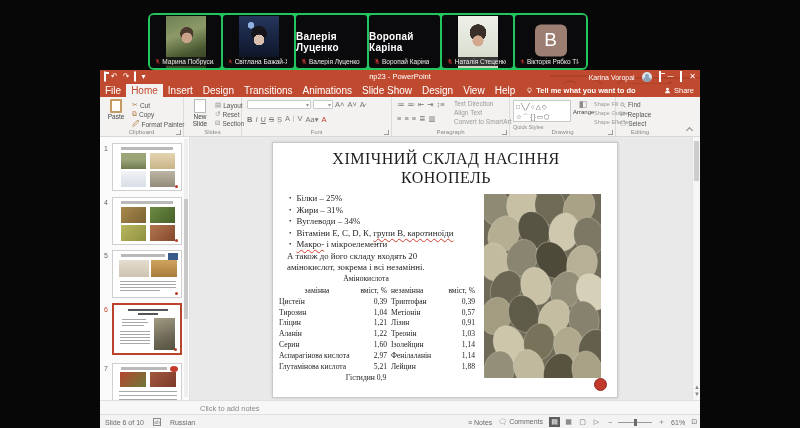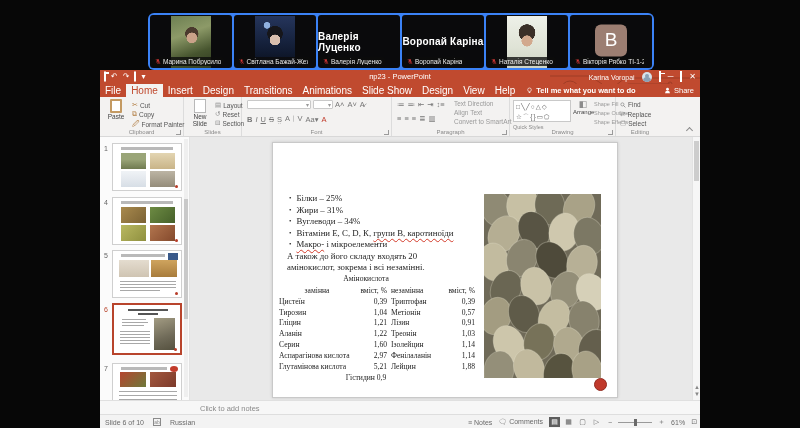--- a/index.html
+++ b/index.html
@@ -1,22 +1,22 @@
 <!DOCTYPE html>
 <html><head>
 <meta charset="utf-8">
 <style>
   * { margin:0; padding:0; box-sizing:border-box; }
   html,body { background:#000; }
   #stage { position:relative; width:800px; height:428px; background:#070707; overflow:hidden;
            font-family:"Liberation Sans","DejaVu Sans",sans-serif; }
 
   
-  #strip { position:absolute; left:148px; top:13px; width:506px; height:57px;
-           background:#3b82f6; border-radius:6px; display:flex; gap:2px; padding:2px; }
+  #strip { position:absolute; left:148px; top:13px; width:440px; height:57px;
+           background:#22c55e; border-radius:6px; display:flex; gap:2px; padding:2px; }
   .tile { position:relative; flex:1 1 0; background:#0a0a0c; border-radius:3px; overflow:hidden; }
   .tile .portrait { position:absolute; left:50%; top:1px; transform:translateX(-50%);
                     width:40px; height:52px; }
   .p1 { background:
         radial-gradient(circle at 52% 42%, #caa289 0 14%, transparent 15%),
         radial-gradient(circle at 52% 34%, #4b3a2e 0 16%, transparent 17%),
         linear-gradient(160deg,#6d7f52 0%,#8d9a68 35%,#47552f 70%,#2f3a20 100%); }
   .p2 { background:
         radial-gradient(circle at 50% 46%, #d9bfae 0 15%, transparent 16%),
         radial-gradient(circle at 50% 34%, #16161a 0 19%, transparent 20%),
@@ -502,20 +502,21 @@
       </div>
 
       <div id="thumb-scroll">
           <div class="st"></div>
         </div>
     </div>
 
     <div id="canvas"></div>
 
     <div id="slide">
+      <div id="slide-title">ХІМІЧНИЙ СКЛАД НАСІННЯ КОНОПЕЛЬ</div>
 
       <div id="bullets">
         <div class="bl">
             <span class="dot">•</span>
             <span>Білки – 25%</span>
           </div>
         <div class="bl">
             <span class="dot">•</span>
             <span>Жири – 31%</span>
           </div>

